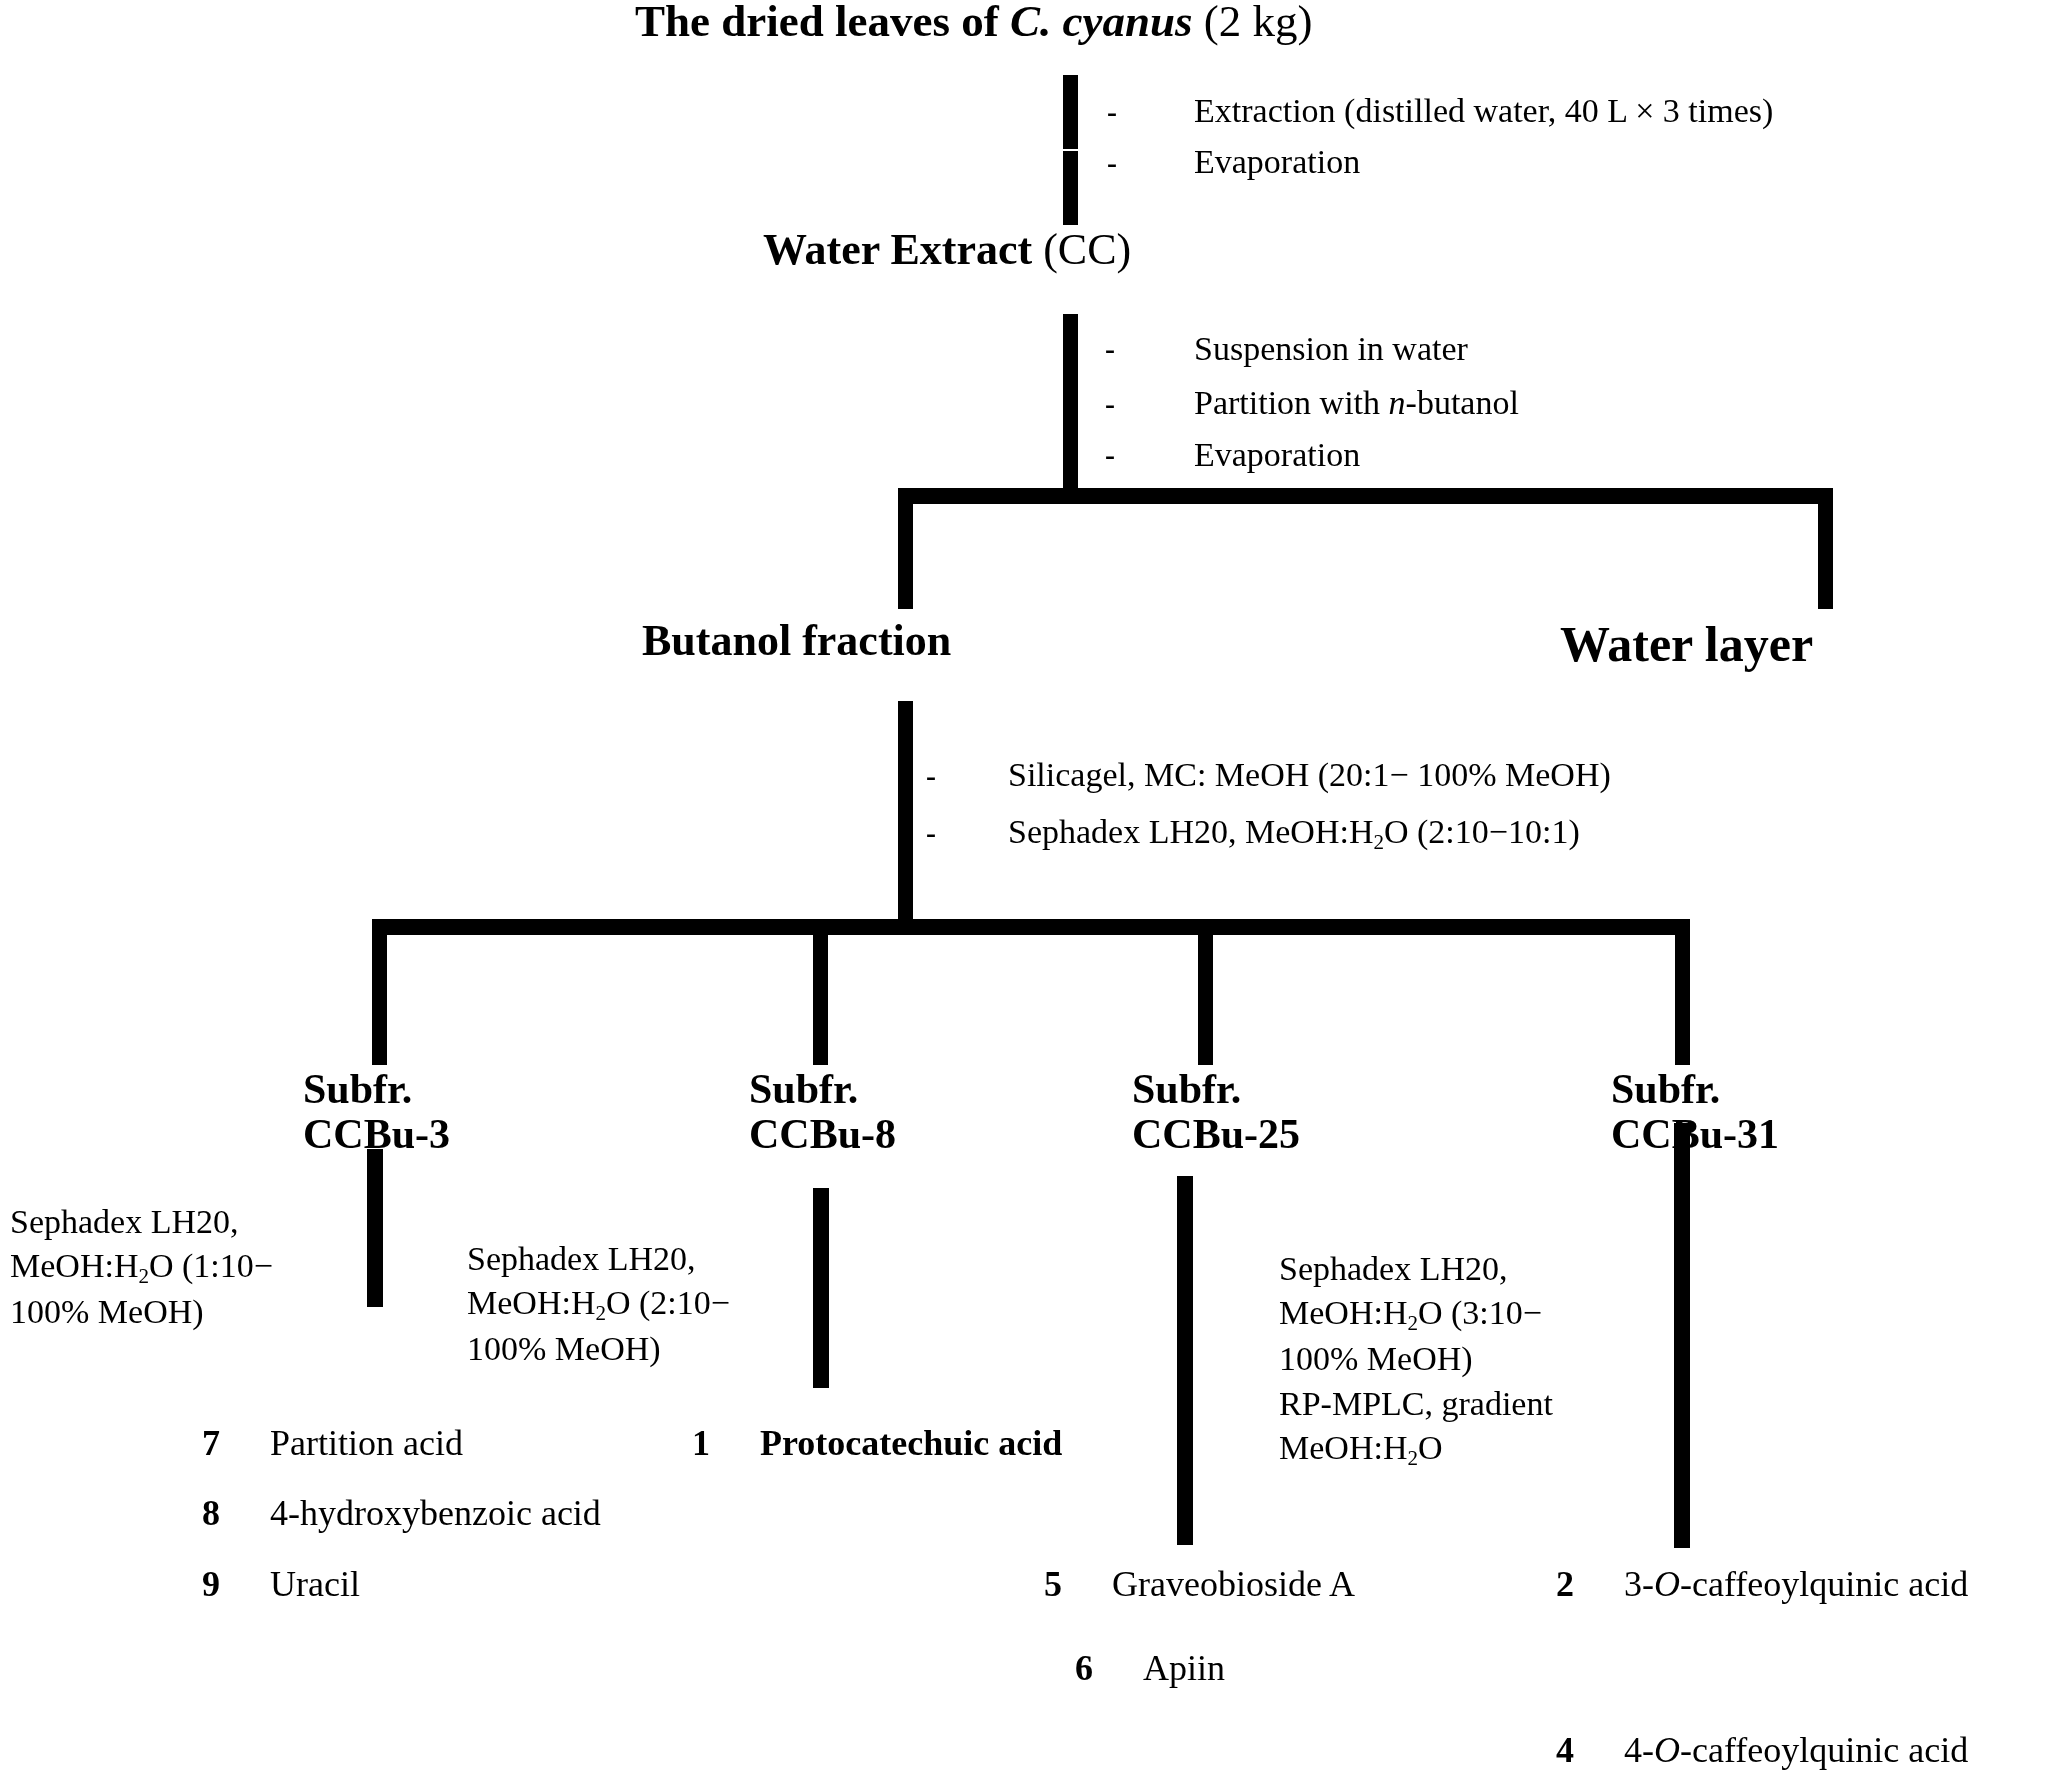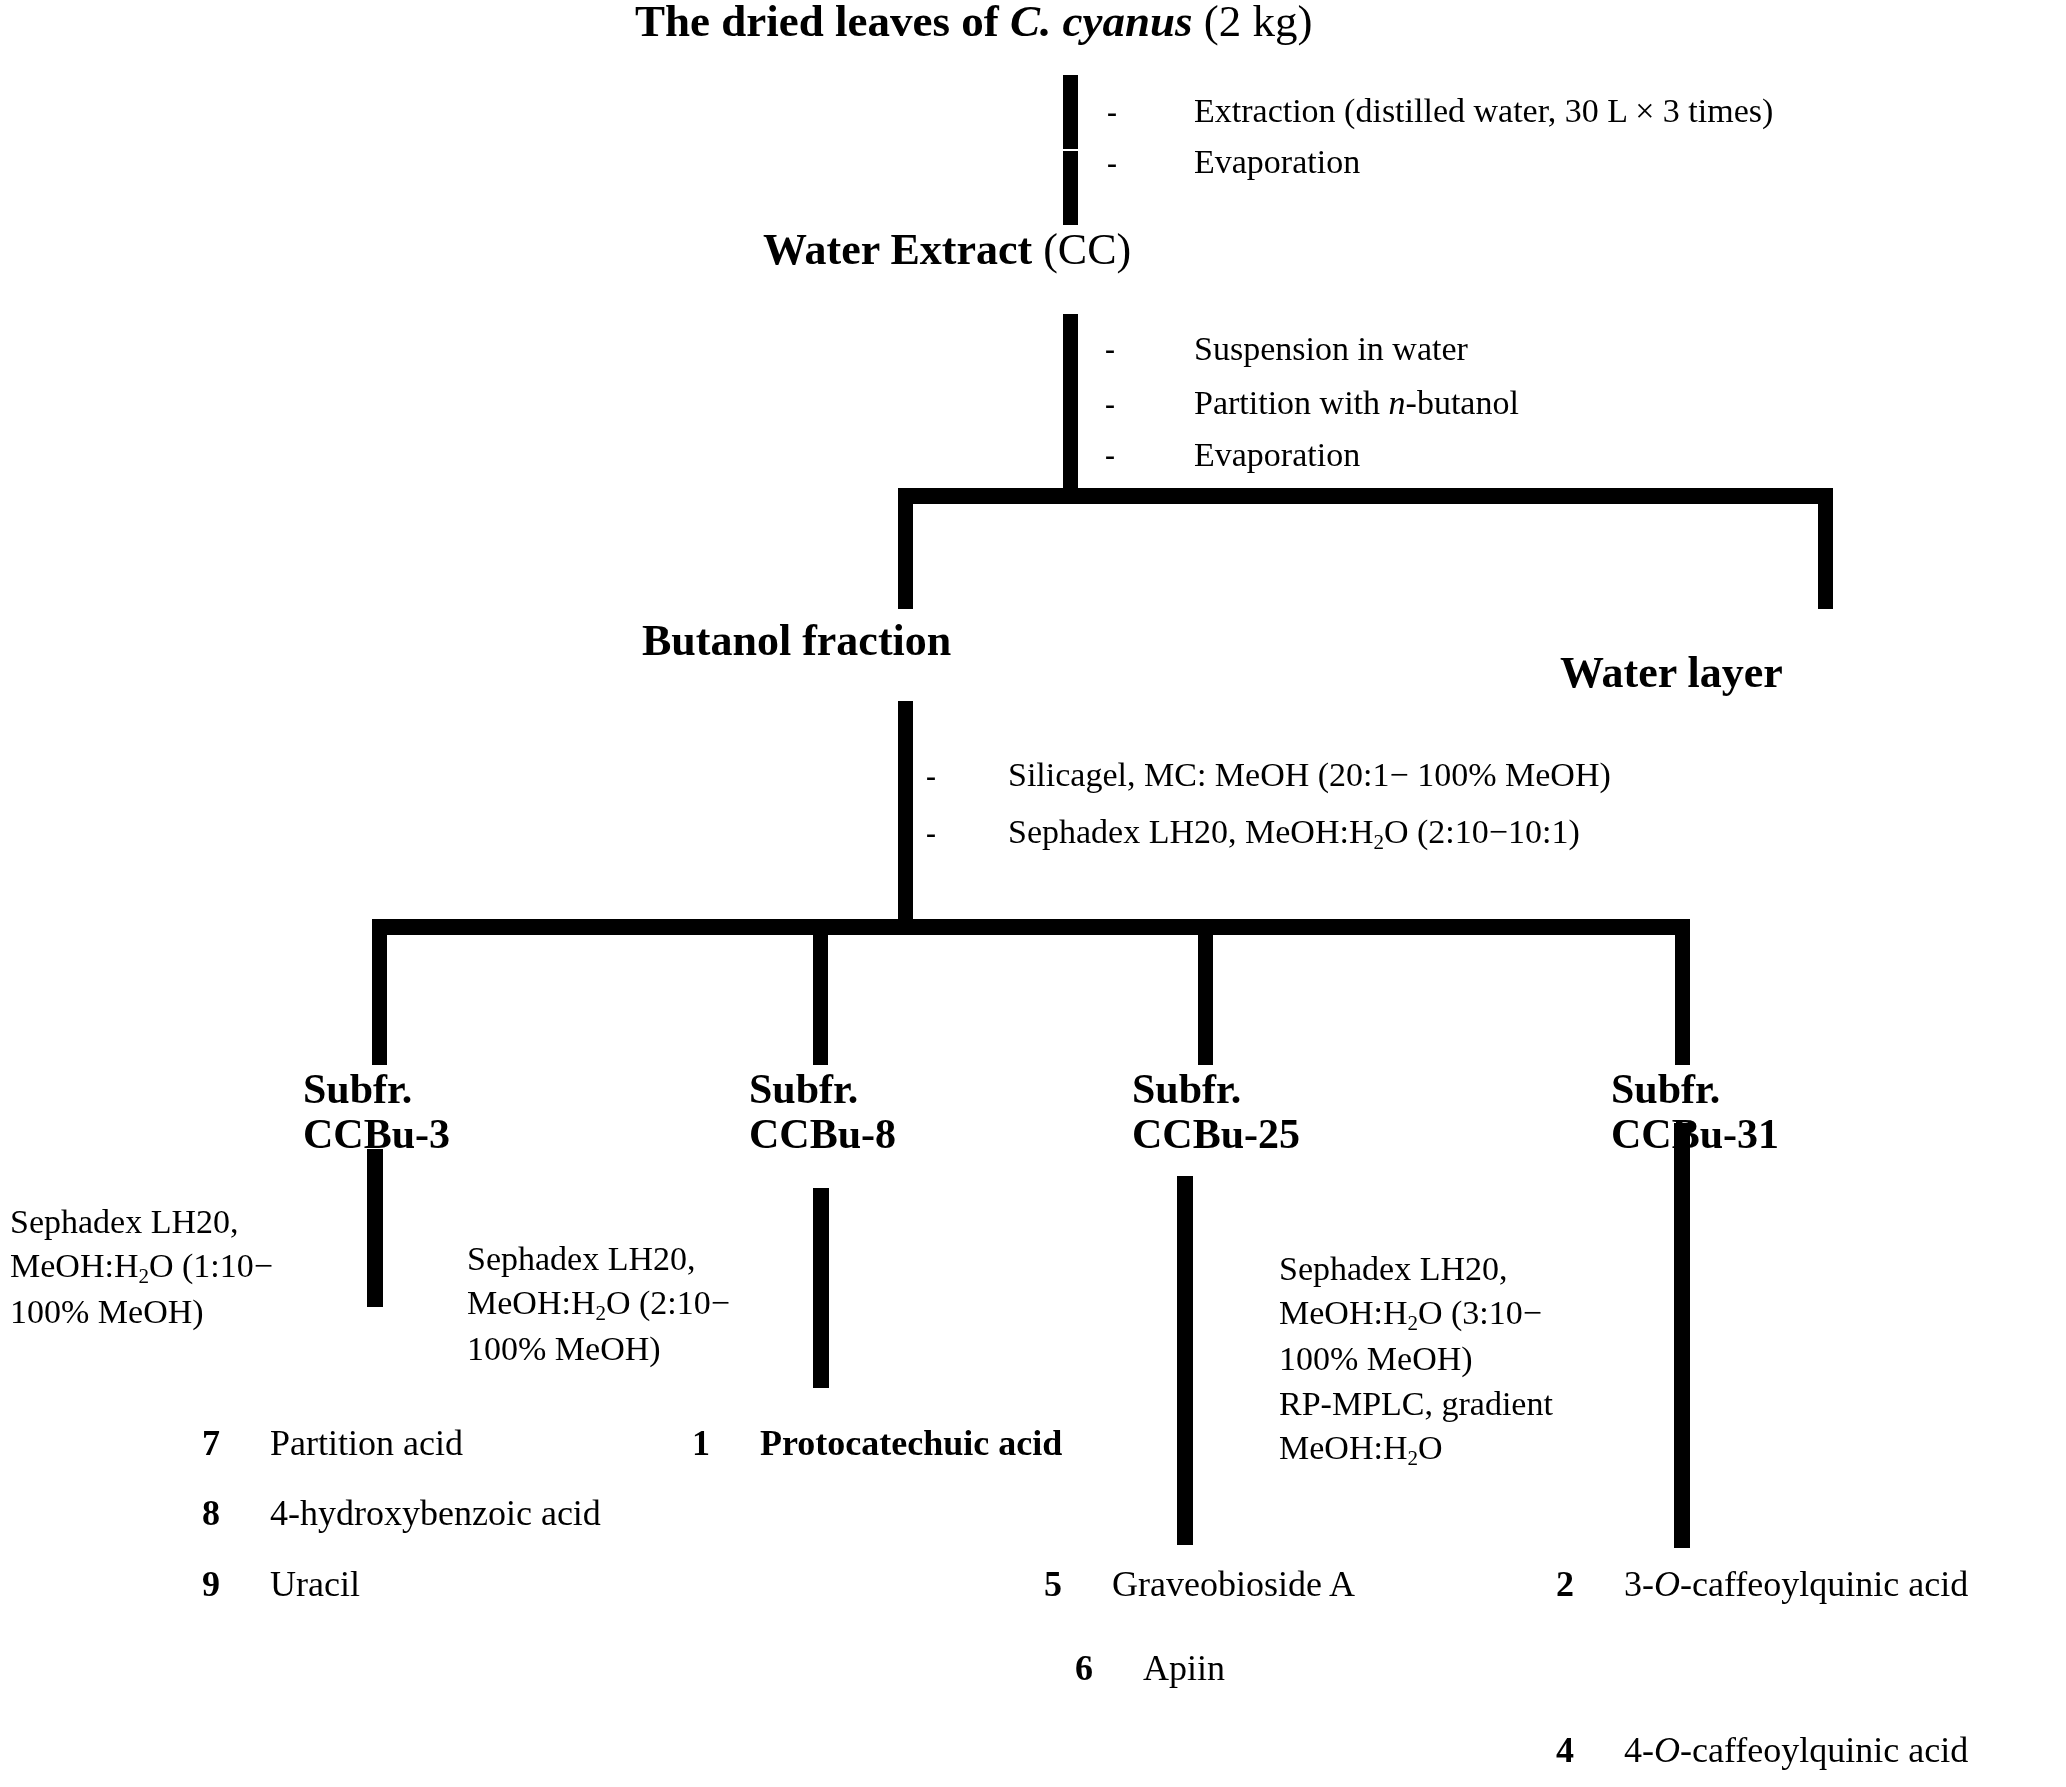--- a/index.html
+++ b/index.html
@@ -74,21 +74,21 @@
 <div id="page">
 
   <div class="node-title" style="left:635px; top:-2.3px; font-size:45px;">
     <span>The dried leaves of </span><span class="ital">C. cyanus</span><span class="plain"> (2 kg)</span>
   </div>
 
   <div class="vline" style="left:1063px; top:75px; width:14.6px; height:74px;"></div>
   <div class="vline" style="left:1063px; top:151px; width:14.6px; height:74px;"></div>
 
   <div class="dash" style="left:1107px; top:97px; font-size:30px;">-</div>
-  <div class="ann" style="left:1194px; top:89px; font-size:34px;">Extraction (distilled water, 30 L × 3 times)</div>
+  <div class="ann" style="left:1194px; top:89px; font-size:34px;">Extraction (distilled water, 40 L × 3 times)</div>
 
   <div class="dash" style="left:1107px; top:148px; font-size:30px;">-</div>
   <div class="ann" style="left:1194px; top:140px; font-size:34px;">Evaporation</div>
 
   <div class="node-title" style="left:763px; top:227px; font-size:44px;">
     <span>Water Extract</span><span class="plain"> (CC)</span>
   </div>
 
   <div class="vline" style="left:1063px; top:314px; width:14.6px; height:175px;"></div>
 
@@ -102,21 +102,21 @@
 
   <div class="dash" style="left:1105px; top:440px; font-size:30px;">-</div>
   <div class="ann" style="left:1194px; top:433px; font-size:34px;">Evaporation</div>
 
   <div class="hline" style="left:898px; top:488px; width:935px; height:16px;"></div>
   <div class="vline" style="left:898px; top:488px; width:14.6px; height:121px;"></div>
   <div class="vline" style="left:1818px; top:488px; width:14.6px; height:121px;"></div>
 
   <div class="node-title" style="left:642px; top:618px; font-size:44px;">Butanol fraction</div>
 
-  <div class="node-title" style="left:1560px; top:618px; font-size:44px;margin-top:32px;">Water layer</div>
+  <div class="node-title" style="left:1560px; top:618px; font-size:50px;">Water layer</div>
 
   <div class="vline" style="left:898px; top:701px; width:14.6px; height:220px;"></div>
 
   <div class="dash" style="left:926px; top:761px; font-size:30px;">-</div>
   <div class="ann" style="left:1008px; top:753px; font-size:34px;">Silicagel, MC: MeOH (20:1− 100% MeOH)</div>
 
   <div class="dash" style="left:926px; top:818px; font-size:30px;">-</div>
   <div class="ann" style="left:1008px; top:810px; font-size:34px;">
     <span>Sephadex LH20, MeOH:H</span><sub>2</sub><span>O (2:10−10:1)</span>
   </div>

